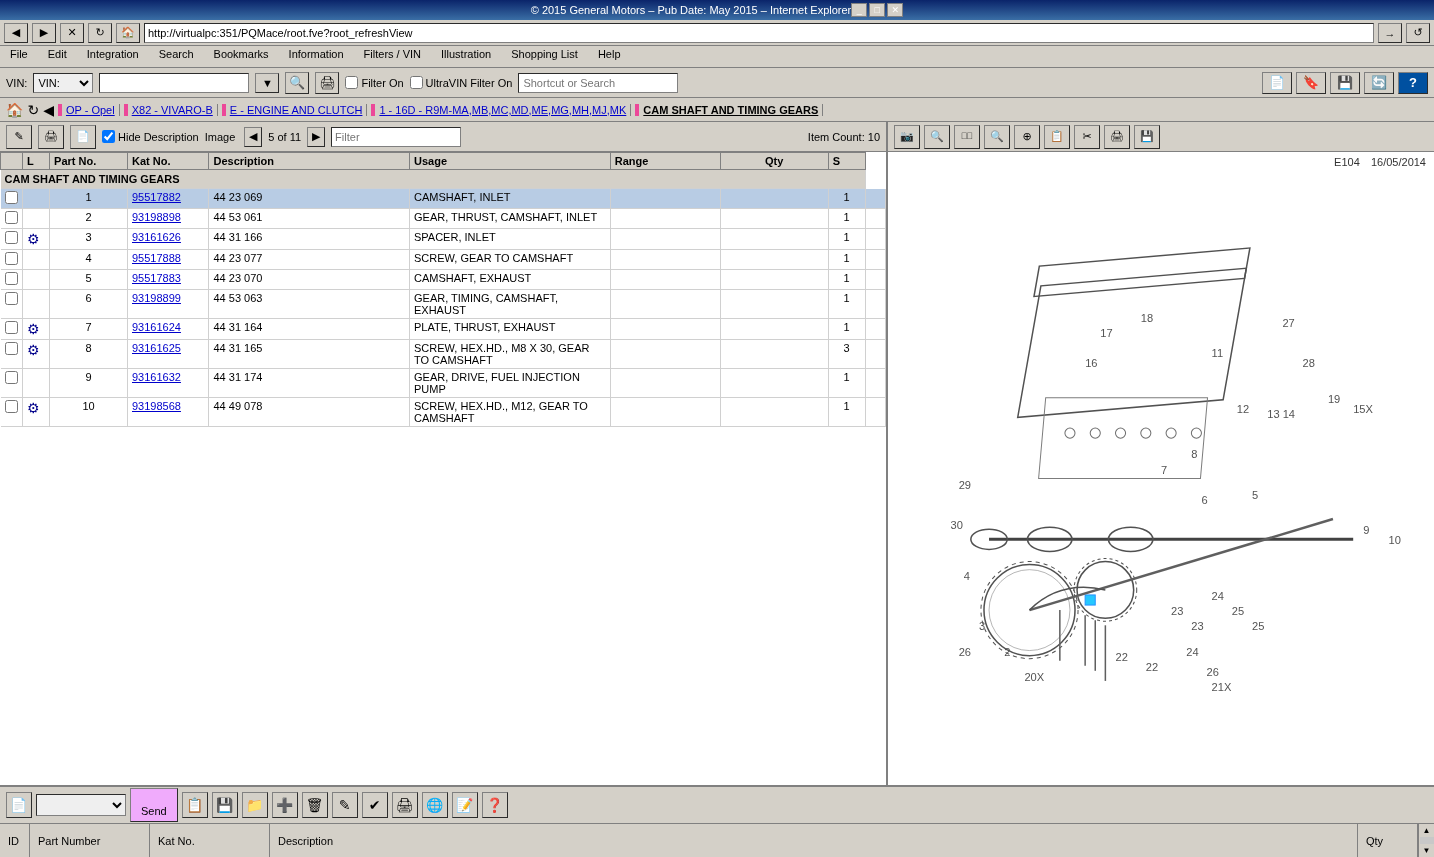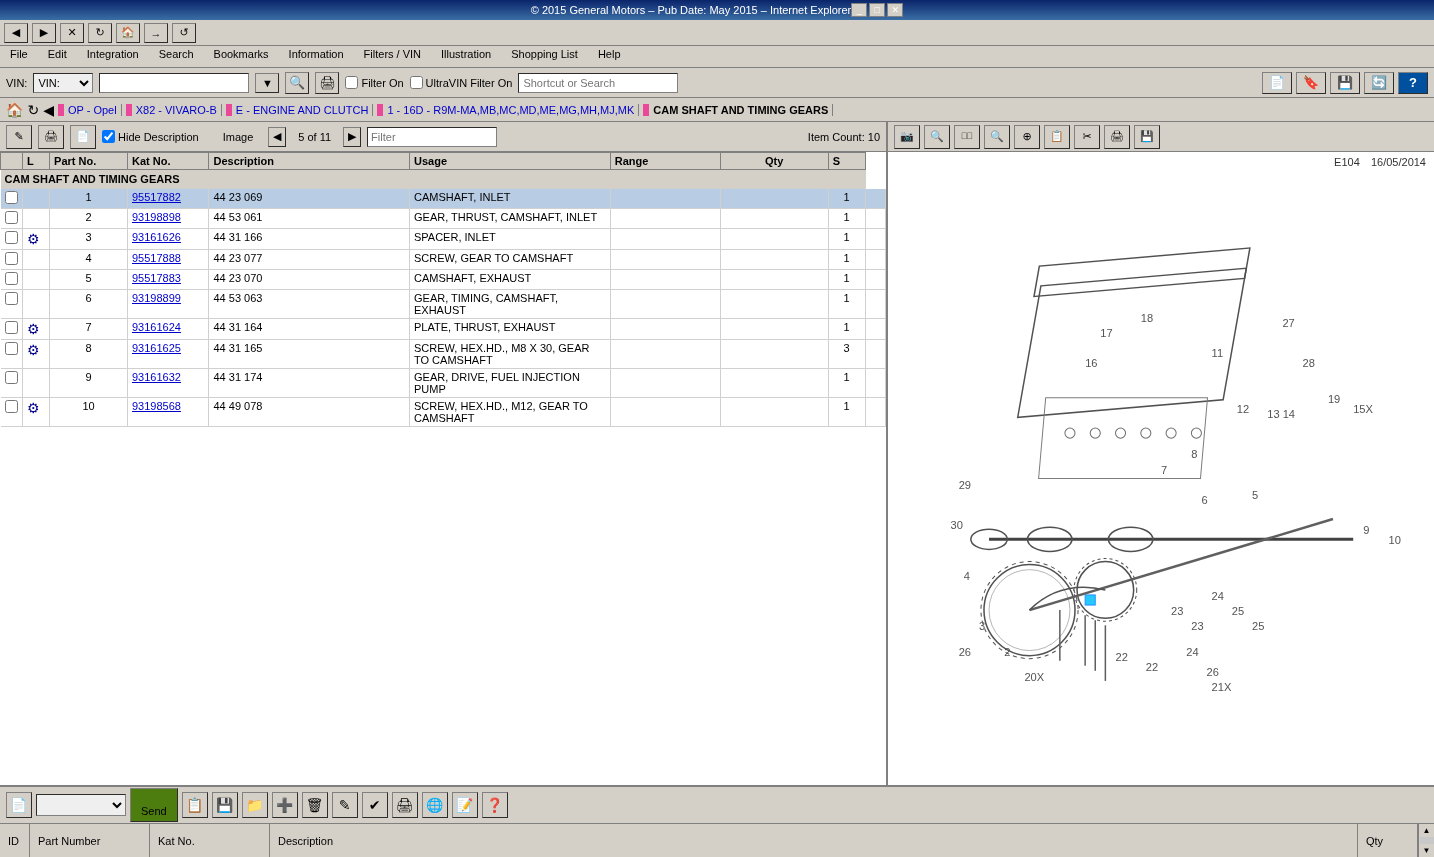--- a/index.html
+++ b/index.html
@@ -108,24 +108,25 @@
       height: 24px;
       display: flex;
       align-items: center;
       padding: 0 6px;
       border-bottom: 1px solid #808080;
       gap: 4px;
     }
     .bc-icon { font-size: 14px; cursor: pointer; }
     .bc-item {
       color: #0000cc;
+      text-decoration: underline;
       cursor: pointer;
       font-size: 11px;
       padding: 0 4px;
-      border-left: 6px solid #ec4899;
+      border-left: 4px solid #ec4899;
       border-right: 1px solid #808080;
     }
     .bc-item-active { color: #000; font-weight: bold; cursor: default; }
 
     
     #main-content {
       display: flex;
       height: calc(857px - 20px - 22px - 26px - 30px - 24px - 38px - 34px);
       background: white;
     }
@@ -149,21 +150,21 @@
       gap: 6px;
     }
     .pt-btn {
       width: 26px; height: 24px;
       background: #d4d0c8;
       border: 1px outset #808080;
       display: flex; align-items: center; justify-content: center;
       cursor: pointer;
     }
     .hide-check { display: flex; align-items: center; gap: 3px; }
-    .image-nav { display: flex; align-items: center; gap: 12px; margin-left: 18px; }
+    .image-nav { display: flex; align-items: center; gap: 6px; }
     #filter-input {
       height: 20px;
       width: 130px;
       border: 1px inset #808080;
       padding: 1px 3px;
       font-size: 11px;
     }
     .item-count { margin-left: auto; font-size: 11px; }
 
     
@@ -266,21 +267,21 @@
     }
     #status-select {
       height: 22px;
       width: 90px;
       border: 1px inset #808080;
       font-size: 11px;
     }
     #send-btn {
       height: 22px;
       padding: 16px 10px;
-      background: #4d7c0f;
+      background: #f0abfc;
       border: 1px outset #808080;
       cursor: pointer;
       font-size: 11px;
     }
 
     
     #footer-bar {
       background: #d4d0c8;
       height: 34px;
       display: flex;
@@ -321,20 +322,21 @@
     <div class="title-btn">✕</div>
   </div>
 </div>
 
 <div id="address-bar">
   <div class="nav-btn">◀</div>
   <div class="nav-btn">▶</div>
   <div class="nav-btn">✕</div>
   <div class="nav-btn">↻</div>
   <div class="nav-btn">🏠</div>
+  <input type="text" id="address-input" style="flex: 1 1 0%; height: 20px; border: 1px inset rgb(128, 128, 128); padding: 1px 3px; font-size: 11px;" value="http://virtualpc:351/PQMace/root.fve?root_refreshView">
   <div class="nav-btn">→</div>
   <div class="nav-btn">↺</div>
 </div>
 
 <div id="menu-bar">
   <span class="menu-item">File</span>
   <span class="menu-item">Edit</span>
   <span class="menu-item">Integration</span>
   <span class="menu-item">Search</span>
   <span class="menu-item">Bookmarks</span>

